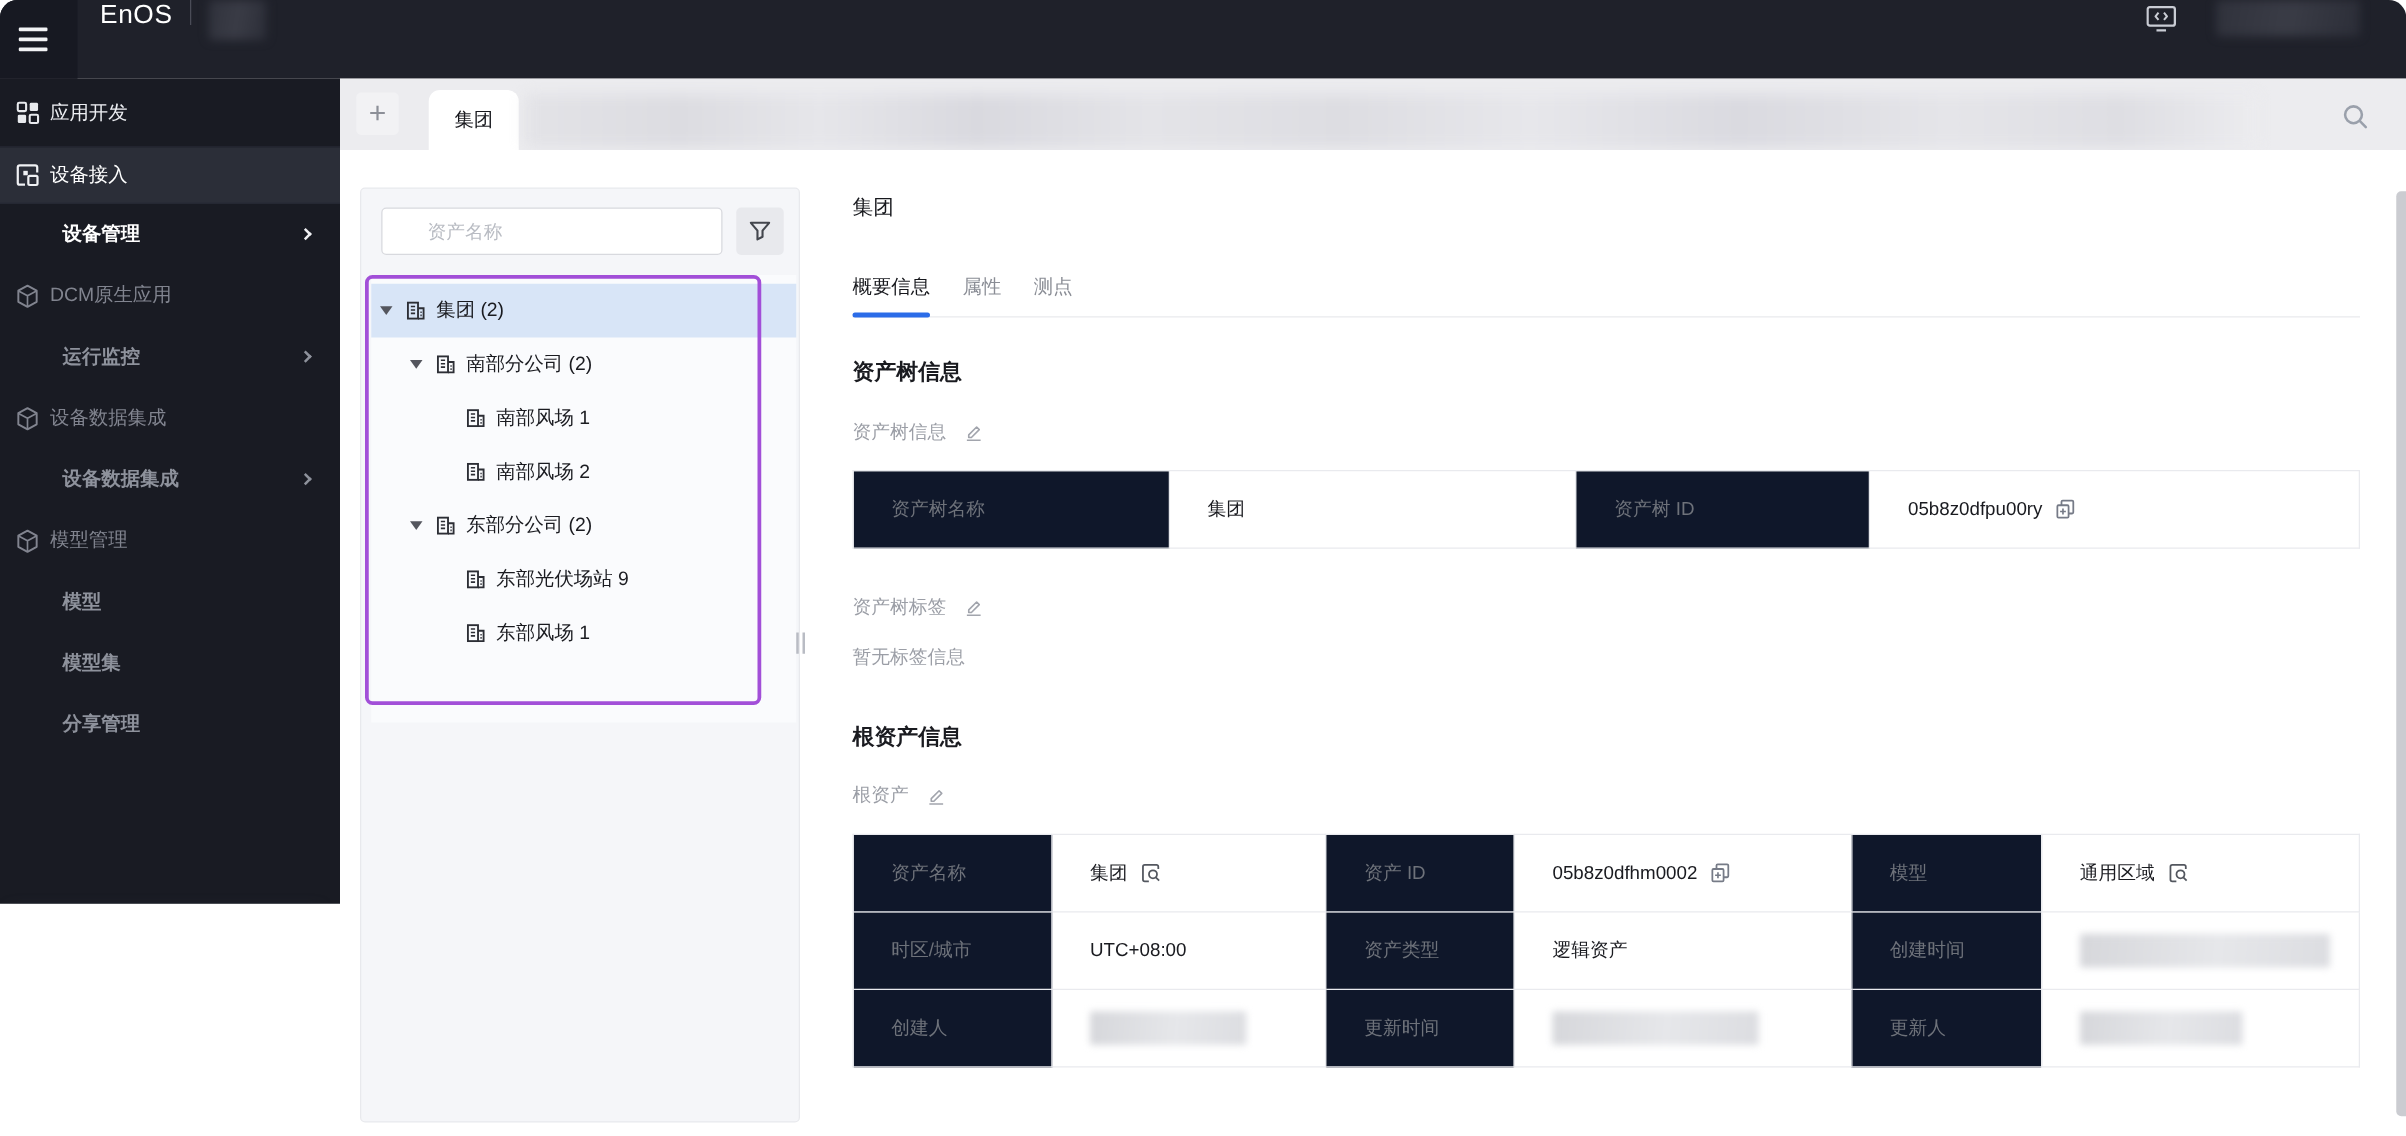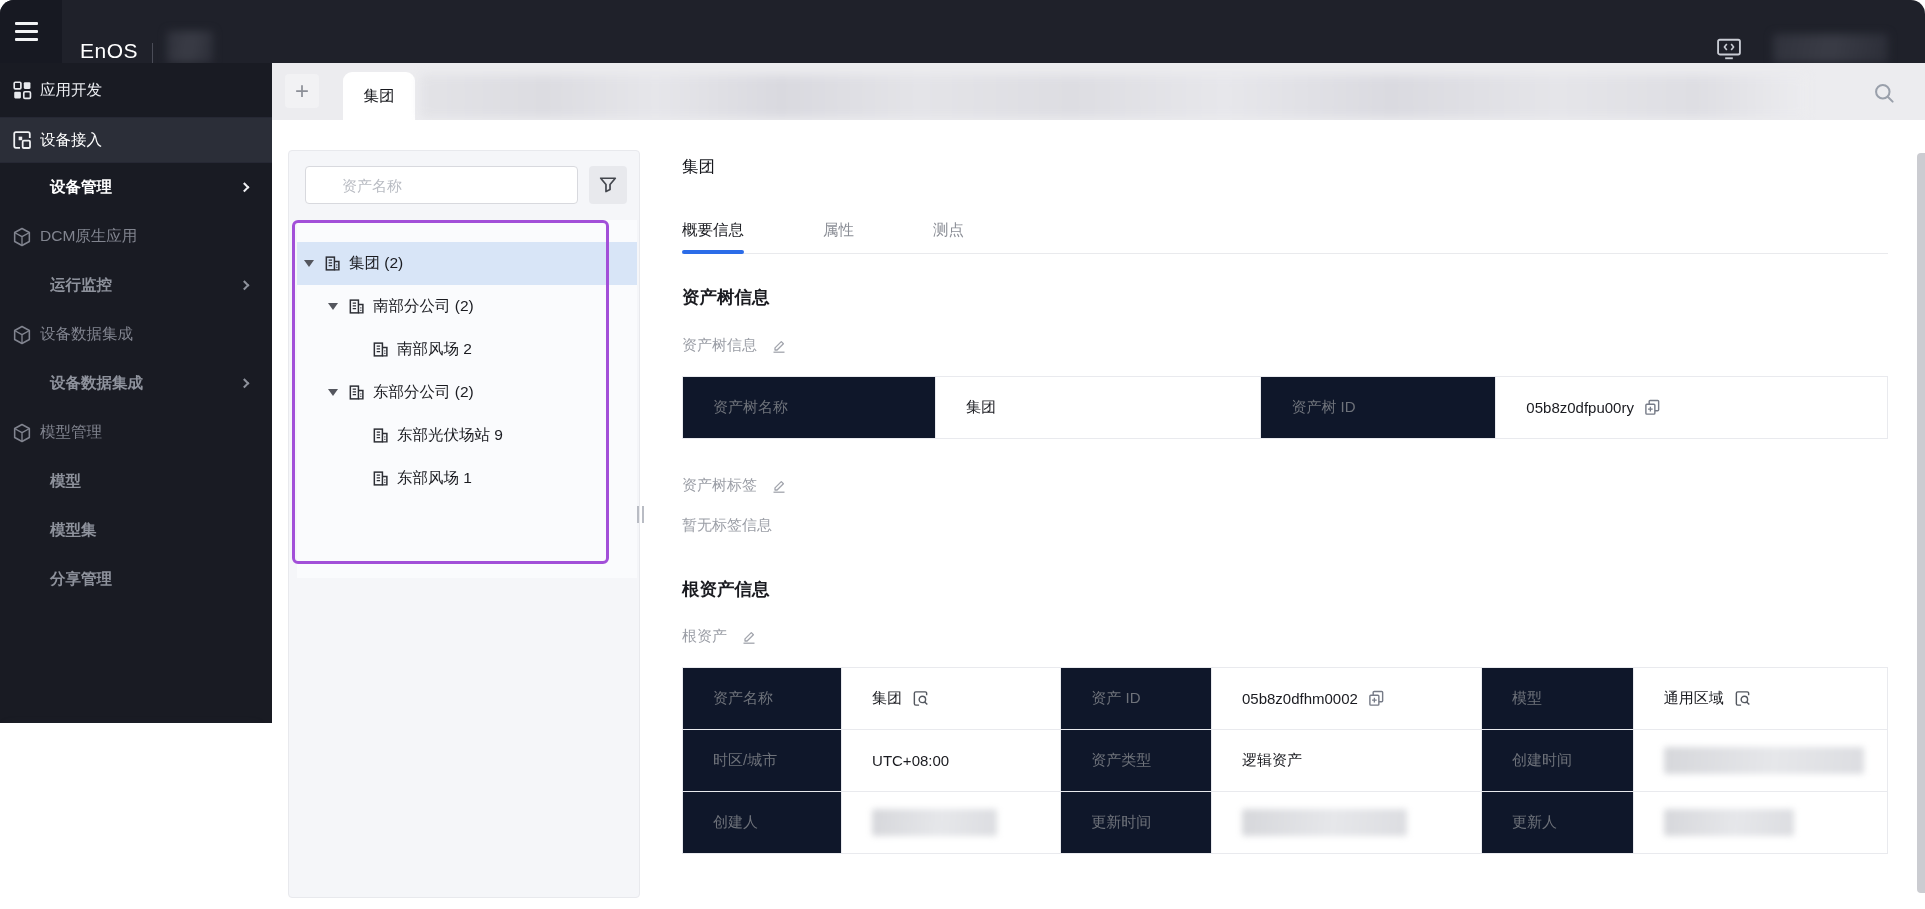--- a/index.html
+++ b/index.html
@@ -1,21 +1,21 @@
 <!DOCTYPE html>
 <html><head>
 <meta charset="utf-8">
 <style>
   * { margin:0; padding:0; box-sizing:border-box; }
   html,body { background:#ffffff; }
   body { font-family:"Liberation Sans","DejaVu Sans",sans-serif; width:1925px; height:909px; overflow:hidden; color:#17181d; }
   .app { position:relative; width:1925px; height:909px; background:#fff; border-radius:14px 14px 0 0; overflow:hidden; }
 
   
-  .topbar { position:relative; height:63px; background:#1f212a; display:flex; align-items:flex-end; }
+  .topbar { position:relative; height:63px; background:#1f212a; display:flex; align-items:flex-start; }
   .hamburger { width:62px; height:63px; display:flex; flex-direction:column; justify-content:center; gap:5px; padding-left:15px; cursor:pointer; background:#171922; }
   .hamburger i { display:block; width:23px; height:3px; background:#f2f3f5; border-radius:1px; }
   .logo { color:#fff; font-size:21px; letter-spacing:0.5px; margin-left:18px; font-weight:400; }
   .topbar-divider { width:1px; height:20px; background:#4a4c57; margin:0 14px 0 14px; }
   .blur-chip-dark { background:linear-gradient(100deg,#30323c,#3a3c46,#2c2e38); filter:blur(4px); border-radius:3px; }
   .tb-left-blur { width:46px; height:32px; }
   .topbar-right { margin-left:auto; display:flex; align-items:center; gap:32px; padding-right:37px; }
   .monitor-icon { color:#c9ccd4; width:24px; height:22px; }
   .tb-user-blur { width:115px; height:29px; }
 
@@ -51,35 +51,35 @@
   
   .workspace { position:relative; height:789px; background:#fff; }
 
   
   .tree-panel { position:absolute; left:16px; top:30px; width:352px; height:748px; background:#f5f6f9; border:1px solid #e8e9ed; border-radius:4px; }
   .search-input { position:absolute; left:16px; top:15px; width:273px; height:38px; background:#fff; border:1px solid #d8d9de; border-radius:4px; font-size:15px; color:#17181d; padding:0 10px 0 36px; outline:none; }
   .search-input::placeholder { color:#b9bcc3; }
   .search-glyph { position:absolute; left:28px; top:25px; width:18px; height:18px; color:#b2b5bc; pointer-events:none; }
   .filter-btn { position:absolute; left:300px; top:15px; width:38px; height:38px; background:#e8e9ed; border-radius:4px; display:flex; align-items:center; justify-content:center; color:#43464d; cursor:pointer; }
   .filter-btn svg { width:18px; height:18px; }
-  .tree-box { position:absolute; left:8px; top:69px; width:340px; height:358px; background:#fafbfd; padding-top:22px; }
+  .tree-box { position:absolute; left:8px; top:69px; width:340px; height:358px; background:#fafbfd; padding-top:7px; }
   .tree-row { position:relative; height:43px; display:flex; align-items:center; font-size:15.5px; color:#1a1b20; cursor:pointer; }
   .tree-row.selected { background:#d8e5f7; }
   .tree-row .caret-space { width:22px; flex:none; display:flex; align-items:center; justify-content:flex-start; }
   .caret { width:0; height:0; border-left:5px solid transparent; border-right:5px solid transparent; border-top:7px solid #54565e; margin-left:2px; }
   .lvl1 { padding-left:5px; } .lvl2 { padding-left:29px; } .lvl3 { padding-left:53px; }
   .tree-ico { width:17px; height:17px; color:#2c2e35; margin-right:8px; flex:none; }
   .purple-annot { position:absolute; left:3px; top:69px; width:317px; height:344px; border:3px solid #a24fd8; border-radius:6px; pointer-events:none; z-index:5; }
   .resize-handle { position:absolute; right:-5px; top:355px; display:flex; gap:3px; cursor:col-resize; }
   .resize-handle i { display:block; width:2px; height:17px; background:#b9bcc4; }
 
   
   .detail { position:absolute; left:410px; top:0; width:1206px; }
   .detail-title { margin-top:35px; font-size:16.5px; color:#17181d; line-height:22px; }
-  .detail-tabs { margin-top:42px; display:flex; gap:79px; border-bottom:1px solid #e9eaed; padding-bottom:13px; }
+  .detail-tabs { margin-top:42px; display:flex; gap:26px; border-bottom:1px solid #e9eaed; padding-bottom:13px; }
   .d-tab { position:relative; font-size:15.5px; color:#8a8d95; cursor:pointer; line-height:21px; }
   .d-tab.active { color:#17181d; }
   .d-tab.active::after { content:""; position:absolute; left:0; right:0; bottom:-14px; height:4px; background:#2b6ce8; border-radius:2px; }
   .section-title { margin-top:31px; font-size:17.5px; font-weight:700; color:#1a1b20; line-height:24px; }
   .edit-row { margin-top:27px; display:flex; align-items:center; gap:14px; font-size:15px; color:#9b9ea6; }
   .edit-row .pencil { width:16px; height:16px; color:#a2a5ad; cursor:pointer; }
   .muted-line { margin-top:21px; font-size:15px; color:#9b9ea6; }
   .tags-label { margin-top:37px; }
   .sec2-title { margin-top:42px; }
   table.kv { margin-top:21px; width:100%; border-collapse:collapse; table-layout:fixed; }
@@ -266,20 +266,27 @@
               <span>集团 (2)</span>
             </div>
             <div class="tree-row lvl2">
               <span class="caret-space">
                   <i class="caret"></i>
                 </span>
               <svg class="tree-ico" viewBox="0 0 16 16">
                   <use href="#i-building"></use>
                 </svg>
               <span>南部分公司 (2)</span>
+            </div>
+            <div class="tree-row lvl3">
+              <span class="caret-space"></span>
+              <svg class="tree-ico" viewBox="0 0 16 16">
+                  <use href="#i-building"></use>
+                </svg>
+              <span>南部风场 1</span>
             </div>
             <div class="tree-row lvl3">
               <span class="caret-space"></span>
               <svg class="tree-ico" viewBox="0 0 16 16">
                   <use href="#i-building"></use>
                 </svg>
               <span>南部风场 2</span>
             </div>
             <div class="tree-row lvl2">
               <span class="caret-space">

